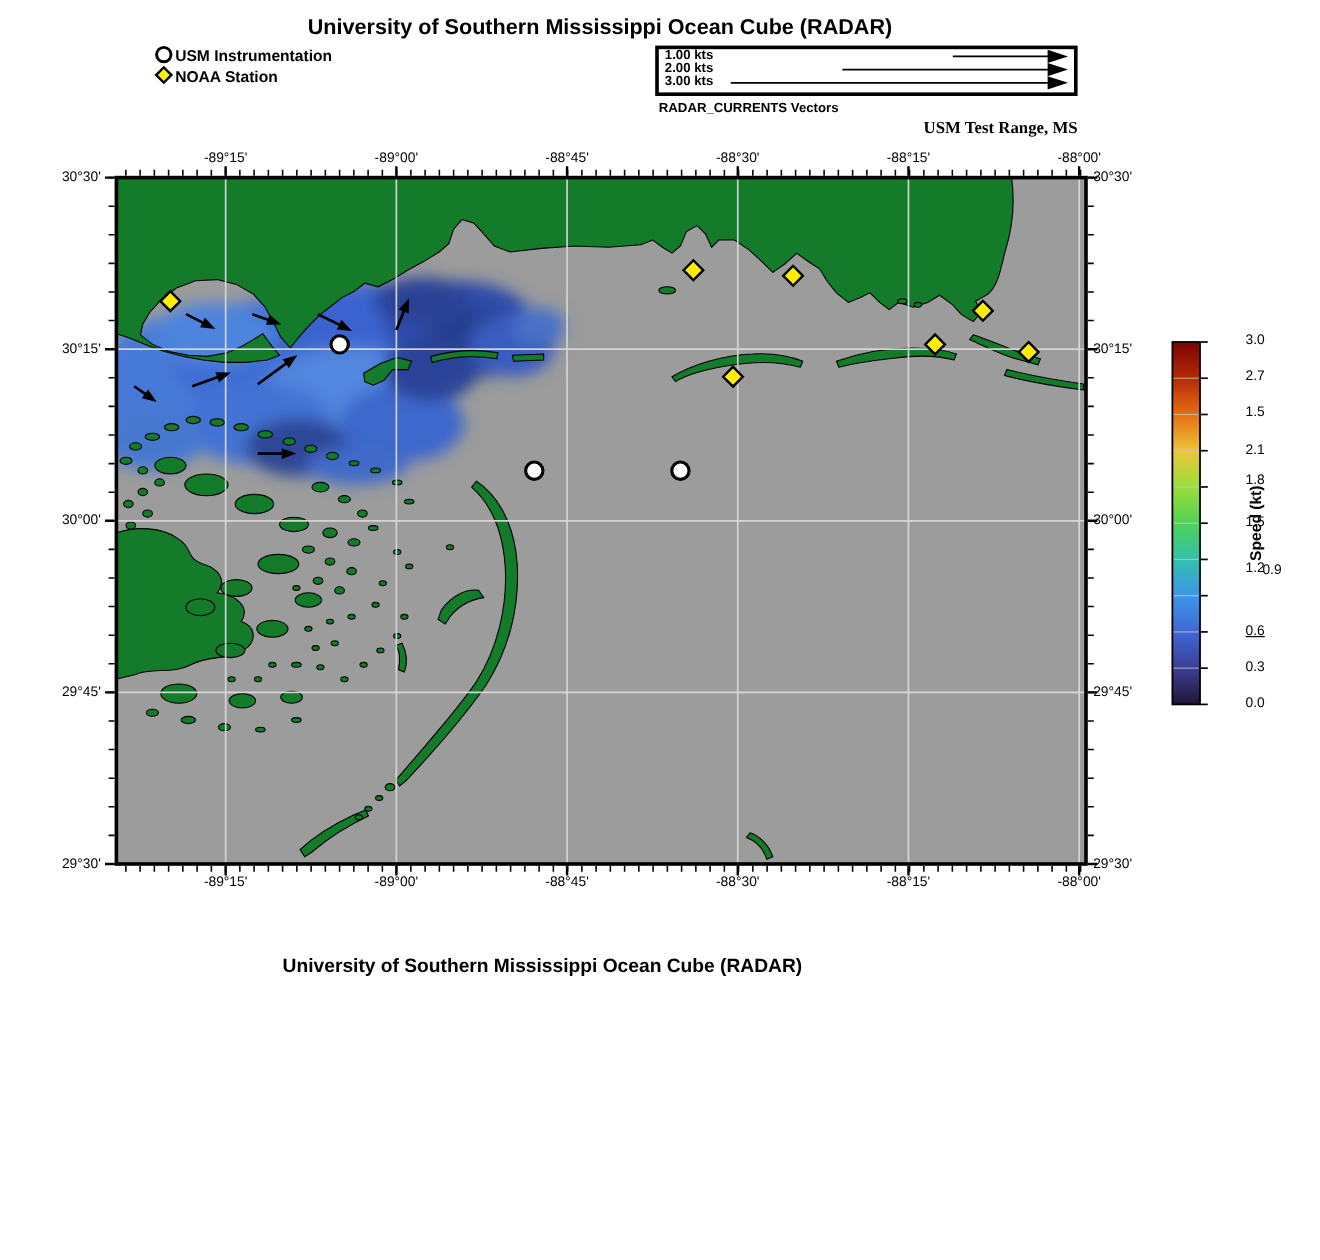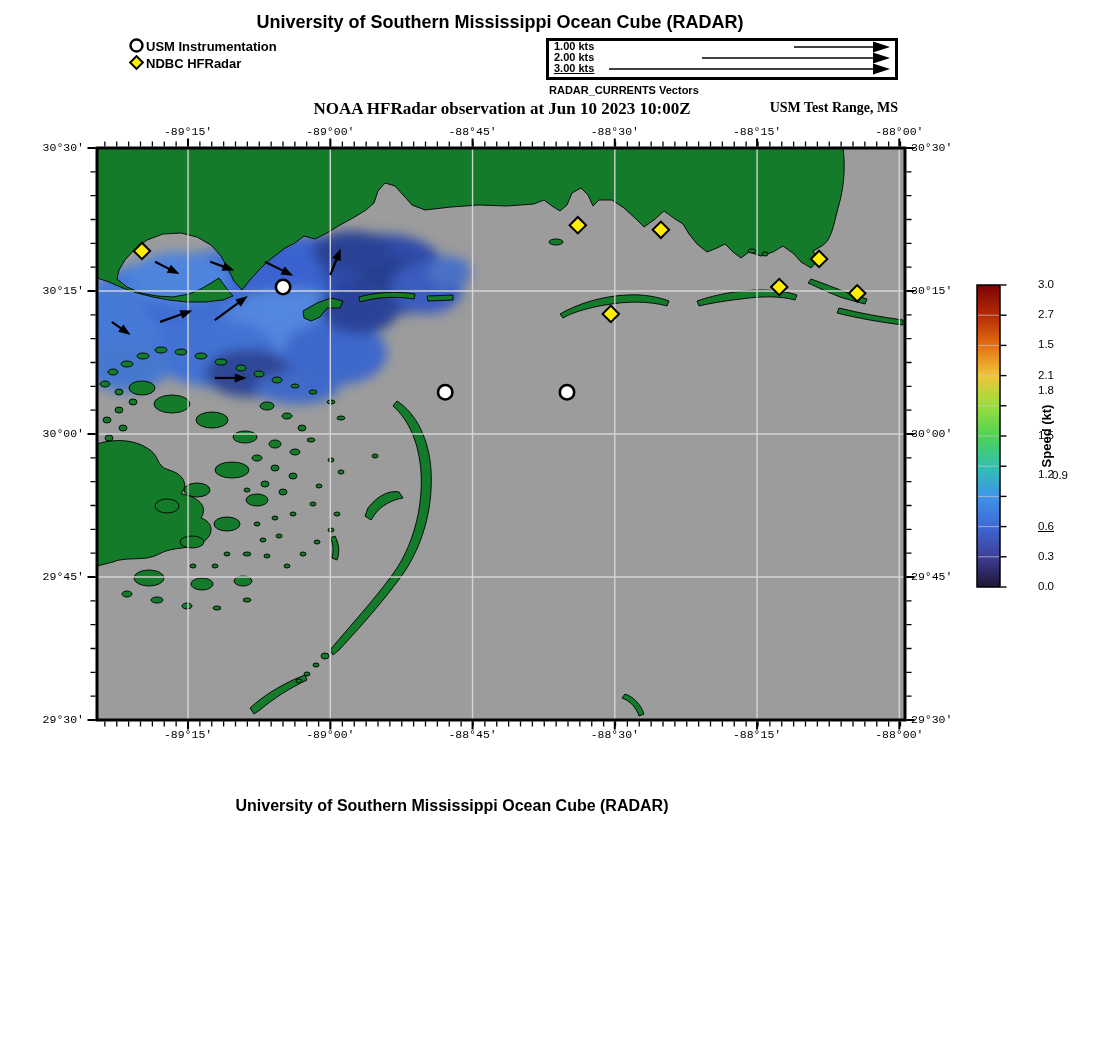--- a/index.html
+++ b/index.html
@@ -12,21 +12,21 @@
   #title-bottom{left:152px;top:797px;width:600px;font-size:16px;}
   #subtitle-noaa{left:202px;top:99px;width:600px;text-align:center;
      font-family:"Liberation Serif","DejaVu Serif",serif;font-weight:bold;font-size:17px;}
   #range-label{left:698px;top:100px;width:200px;text-align:right;
      font-family:"Liberation Serif","DejaVu Serif",serif;font-weight:bold;font-size:14px;}
   .legend-row{position:absolute;left:128px;height:17px;display:flex;align-items:flex-end;gap:1px;}
   .legend-row span{font-size:13px;font-weight:bold;white-space:nowrap;}
   #vec-box{left:546px;top:38px;width:352px;height:42px;border:3px solid #000;box-sizing:border-box;background:#fff;padding-left:43px;}
   .vec-label{position:absolute;left:5px;font-size:11px;font-weight:bold;line-height:11px;white-space:nowrap;}
   #vec-caption{left:549px;top:84px;font-size:11px;font-weight:bold;}
-  .tick-label{position:absolute;font-size:11.5px;line-height:14px;white-space:nowrap;font-family:Liberation Mono, monospace;}
+  .tick-label{position:absolute;font-size:11.5px;line-height:14px;white-space:nowrap;}
   .tl-top,.tl-bottom{width:80px;margin-left:-40px;text-align:center;}
   .tl-left{width:84px;text-align:right;}
   .tl-right{width:60px;text-align:left;}
   .cb-label{position:absolute;left:1010px;width:44px;font-size:11.5px;line-height:14px;margin-left:28px;}
   #cbar-title{left:972px;top:428px;width:150px;height:16px;text-align:center;font-size:13px;font-weight:bold;
      transform:rotate(-90deg);transform-origin:center;}
 </style>
 </head>
 <body>
 
@@ -37,39 +37,38 @@
   <div class="legend-row" style="top:37px">
     <svg width="17" height="17">
       <circle cx="8.5" cy="8.5" r="6" fill="#ffffff" stroke="#000" stroke-width="2.4"></circle>
     </svg>
     <span>USM Instrumentation</span>
   </div>
   <div class="legend-row" style="top:54px">
     <svg width="17" height="17">
       <rect x="4" y="4" width="9" height="9" fill="#ffee00" stroke="#000" stroke-width="2" transform="rotate(45 8.5 8.5)"></rect>
     </svg>
-    <span>NDBC HFRadar</span>
+    <span>NOAA Station</span>
   </div>
 
   <div id="vec-box" class="abs">
     <svg id="vec-svg" width="346" height="36" style="position:absolute;left:0;top:0">
         <line x1="245" y1="6" x2="326" y2="6" stroke="#000" stroke-width="1.5"></line>
         <polygon points="341,6 324,0.5 324,11.5" fill="#000"></polygon>
         <line x1="153" y1="17" x2="326" y2="17" stroke="#000" stroke-width="1.5"></line>
         <polygon points="341,17 324,11.5 324,22.5" fill="#000"></polygon>
         <line x1="60" y1="28" x2="326" y2="28" stroke="#000" stroke-width="1.5"></line>
         <polygon points="341,28 324,22.5 324,33.5" fill="#000"></polygon>
       </svg>
   <span class="vec-label" style="top: 0px;">1.00 kts</span>
       <span class="vec-label" style="top: 11px;">2.00 kts</span>
-      <span class="vec-label" style="top: 22px; text-decoration: underline;">3.00 kts</span>
+      <span class="vec-label" style="top: 22px;">3.00 kts</span>
     </div>
   <div id="vec-caption" class="abs">RADAR_CURRENTS Vectors</div>
 
-  <div id="subtitle-noaa" class="abs">NOAA HFRadar observation at Jun 10 2023 10:00Z</div>
   <div id="range-label" class="abs">USM Test Range, MS</div>
 
   <svg id="main-svg" width="1100" height="1050">
     <defs>
       <filter id="blob-blur" x="-30%" y="-30%" width="160%" height="160%">
         <feGaussianBlur stdDeviation="6"></feGaussianBlur>
       </filter>
       <clipPath id="map-clip">
           <rect x="0" y="0" width="808" height="572"></rect>
         </clipPath>
@@ -324,21 +323,21 @@
       <div class="tick-label tl-left" style="left:0px;top:570px;">29°45'</div>
       <div class="tick-label tl-right" style="left:911px;top:570px;">29°45'</div>
       <div class="tick-label tl-left" style="left:0px;top:713px;">29°30'</div>
       <div class="tick-label tl-right" style="left:911px;top:713px;">29°30'</div>
       <div class="cb-label" style="top:579px;">0.0</div>
       <div class="cb-label" style="top:548.8px;">0.3</div>
       <div class="cb-label" style="top:518.6px;text-decoration:underline;">0.6</div>
       <div class="cb-label" style="top:468px;text-align:center;">0.9</div>
       <div class="cb-label" style="top:467px;">1.2</div>
       <div class="cb-label" style="top:428px;">1.5</div>
-      <div class="cb-label" style="top:383px;">1.8</div>
+      <div class="cb-label" style="top:393px;">1.8</div>
       <div class="cb-label" style="top:367.6px;">2.1</div>
       <div class="cb-label" style="top:337.4px;">1.5</div>
       <div class="cb-label" style="top:307.2px;">2.7</div>
       <div class="cb-label" style="top:277px;">3.0</div>
     </div>
 
   <div id="cbar-title" class="abs">Speed (kt)</div>
 
   <div id="title-bottom" class="abs title">University of Southern Mississippi Ocean Cube (RADAR)</div>
 </div>

